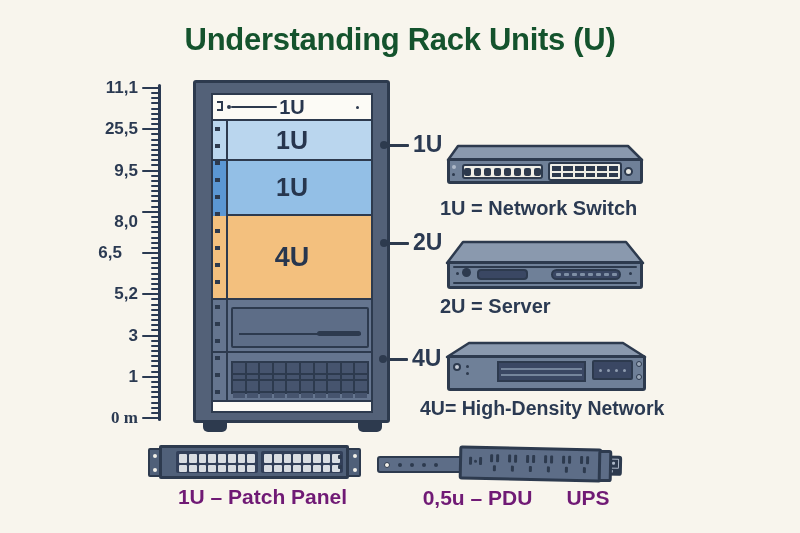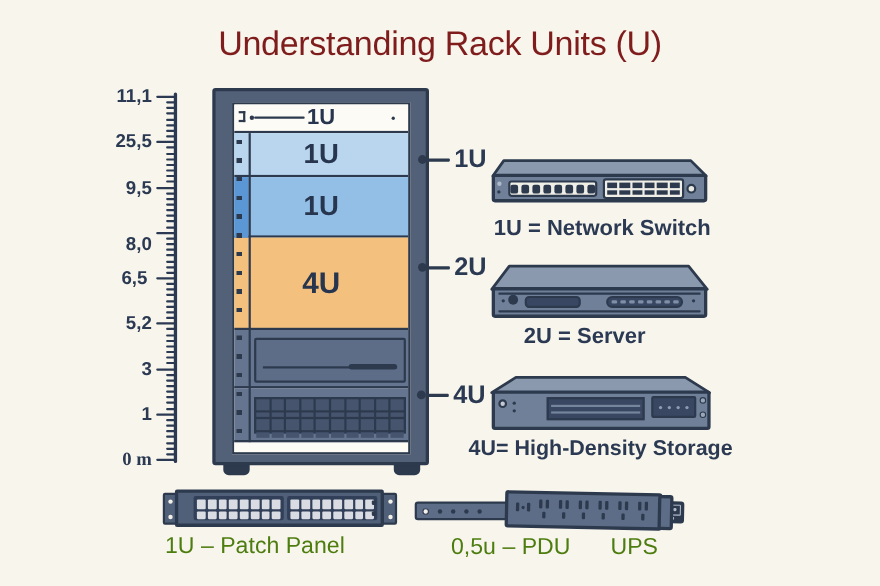--- a/index.html
+++ b/index.html
@@ -6,21 +6,21 @@
   #canvas{
     position:relative;width:800px;height:533px;overflow:hidden;
     background:#f8f5ed;
     font-family:"Liberation Sans", sans-serif;
     color:#2b3a52;
   }
   .abs{position:absolute;}
   
   .title{
     left:0;top:22px;width:800px;text-align:center;
-    font-size:31px;font-weight:400;letter-spacing:-0.3px;color:#7f1d1d;
+    font-size:31px;font-weight:700;letter-spacing:-0.3px;color:#14532d;
   }
   
   .ruler-line{left:158px;top:84px;width:3px;height:337px;background:#2b3a52;border-radius:2px;}
   .tick{background:#2b3a52;height:2px;border-radius:1px;}
   .ruler-label{width:50px;text-align:right;font-size:17px;font-weight:600;color:#2b3a52;}
   
   .rack-outer{left:193px;top:80px;width:197px;height:343px;background:#536178;
     border:3px solid #2d3a4e;border-radius:3px;box-sizing:border-box;}
   .rack-foot{top:420px;width:24px;height:12px;background:#2d3a4e;border-radius:0 0 5px 5px;}
   .rack-interior{left:211px;top:93px;width:162px;height:320px;border:2px solid #2d3a4e;
@@ -54,22 +54,22 @@
   .annotation{left:416px;top:85px;font-size:24px;font-weight:700;color:#2b3a52;}
   
   .dev-front{background:#6f8098;border:3px solid #2d3a4e;border-radius:3px;box-sizing:border-box;}
   .port-strip{background:#efeee7;border:2px solid #2d3a4e;border-radius:3px;box-sizing:border-box;
     display:flex;align-items:center;justify-content:center;gap:3px;}
   .port-sq{width:7px;height:8px;background:#2d3a4e;border-radius:2px;}
   .port-grid{background:#efeee7;border:2px solid #2d3a4e;border-radius:3px;box-sizing:border-box;
     display:grid;grid-template-columns:repeat(6,1fr);grid-template-rows:1fr 1fr;gap:2px;padding:2px;}
   .port-dark{background:#2d3a4e;}
   .bay{background:#3a4763;border:2px solid #2d3a4e;box-sizing:border-box;}
-  .caption{font-size:20px;font-weight:600;color:#2b3a52;text-align:center;}
-  .caption-lg{font-size:21px;font-weight:400;color:#4d7c0f;text-align:left;}
+  .caption{font-size:20px;font-weight:600;color:#2b3a52;text-align:left;}
+  .caption-lg{font-size:21px;font-weight:700;color:#701a75;text-align:center;}
   .dash-row{display:flex;align-items:center;justify-content:center;gap:3px;height:100%;}
   .dash{width:5px;height:3px;background:#7f8fa5;border-radius:1px;}
   .ldot{width:3px;height:3px;background:#8e9cb0;border-radius:50%;}
   
   .pp-ear{width:14px;height:29px;background:#506079;border:2px solid #2d3a4e;border-radius:2px;box-sizing:border-box;}
   .pp-body{left:159px;top:445px;width:190px;height:34px;background:#506079;border:3px solid #2d3a4e;border-radius:2px;box-sizing:border-box;}
   .pp-panel{width:82px;height:22px;background:#323f59;border-radius:2px;display:grid;
     grid-template-columns:repeat(8,1fr);grid-template-rows:55% 45%;gap:2px;padding:3px;box-sizing:border-box;}
   .pp-port{background:#d9dde3;border-radius:1px;}
   .screw{width:4px;height:4px;background:#f2f0e9;border-radius:50%;}
@@ -159,21 +159,21 @@
         <div class="abs tick" style="left: 151px; top: 401.531px; width: 9px;"></div>
         <div class="abs tick" style="left: 151px; top: 406.688px; width: 9px;"></div>
         <div class="abs tick" style="left: 151px; top: 411.844px; width: 9px;"></div>
         <div class="abs tick" style="left: 142px; top: 417px; width: 18px;"></div>
       </div>
     <div id="ruler-labels">
         <div class="abs ruler-label" style="left: 88px; top: 78px;">11,1</div>
         <div class="abs ruler-label" style="left: 88px; top: 119.25px;">25,5</div>
         <div class="abs ruler-label" style="left: 88px; top: 160.5px;">9,5</div>
         <div class="abs ruler-label" style="left: 88px; top: 212px;">8,0</div>
-        <div class="abs ruler-label" style="left: 84px; top: 243px;">6,5</div>
+        <div class="abs ruler-label" style="left: 72px; top: 243px;">6,5</div>
         <div class="abs ruler-label" style="left: 88px; top: 284.25px;">5,2</div>
         <div class="abs ruler-label" style="left: 88px; top: 325.5px;">3</div>
         <div class="abs ruler-label" style="left: 88px; top: 366.75px;">1</div>
         <div class="abs ruler-label" style="left: 88px; top: 408px; font-family: Liberation Serif, serif;">0 m</div>
       </div>
   </div>
 
   <div>
     <div class="abs rack-foot" style="left:203px"></div>
     <div class="abs rack-foot" style="left:358px"></div>
@@ -323,21 +323,21 @@
           <div class="dash"></div>
           <div class="dash"></div>
           <div class="dash"></div>
           <div class="dash"></div>
           <div class="dash"></div>
           <div class="dash"></div>
           <div class="dash"></div>
         </div>
     </div>
     <div class="abs a-dot" style="left:629px;top:272px;width:3px;height:3px"></div>
-    <div class="abs caption" style="left:424px;top:295px;width:215px">2U = Server</div>
+    <div class="abs caption" style="left:440px;top:295px;width:215px">2U = Server</div>
   </div>
 
   <div>
     <div class="abs dev-front" style="left:447px;top:355px;width:199px;height:36px"></div>
     <div class="abs" style="left:453px;top:363px;width:8px;height:8px;border:2px solid #2d3a4e;border-radius:50%;background:#c3cad4;box-sizing:border-box"></div>
     <div class="abs a-dot" style="left:466px;top:365px;width:3px;height:3px"></div>
     <div class="abs a-dot" style="left:466px;top:372px;width:3px;height:3px"></div>
     <div class="abs bay" style="left:497px;top:361px;width:89px;height:21px">
       <div style="position:absolute;left:2px;right:2px;top:5px;height:2px;background:#75859c"></div>
       <div style="position:absolute;left:2px;right:2px;top:11px;height:2px;background:#75859c"></div>
@@ -345,21 +345,21 @@
     <div class="abs bay" style="left:592px;top:360px;width:41px;height:20px;border-radius:2px">
       <div class="dash-row" id="storage-dots" style="gap:5px">
           <div class="ldot"></div>
           <div class="ldot"></div>
           <div class="ldot"></div>
           <div class="ldot"></div>
         </div>
     </div>
     <div class="abs" style="left:636px;top:361px;width:6px;height:6px;border:1.5px solid #2d3a4e;border-radius:50%;background:#9aa7b8;box-sizing:border-box"></div>
     <div class="abs" style="left:636px;top:374px;width:6px;height:6px;border:1.5px solid #2d3a4e;border-radius:50%;background:#9aa7b8;box-sizing:border-box"></div>
-    <div class="abs caption" style="left:420px;top:397px;width:252px;font-size:19.5px">4U= High-Density Storage</div>
+    <div class="abs caption" style="left:420px;top:397px;width:252px;font-size:19.5px">4U= High-Density Network</div>
   </div>
 
   <div>
     <div class="abs pp-ear" style="left:148px;top:448px">
       <div class="screw" style="position:absolute;left:3px;top:4px"></div>
       <div class="screw" style="position:absolute;left:3px;top:18px"></div>
     </div>
     <div class="abs pp-ear" style="left:347px;top:448px">
       <div class="screw" style="position:absolute;left:4px;top:4px"></div>
       <div class="screw" style="position:absolute;left:4px;top:18px"></div>

